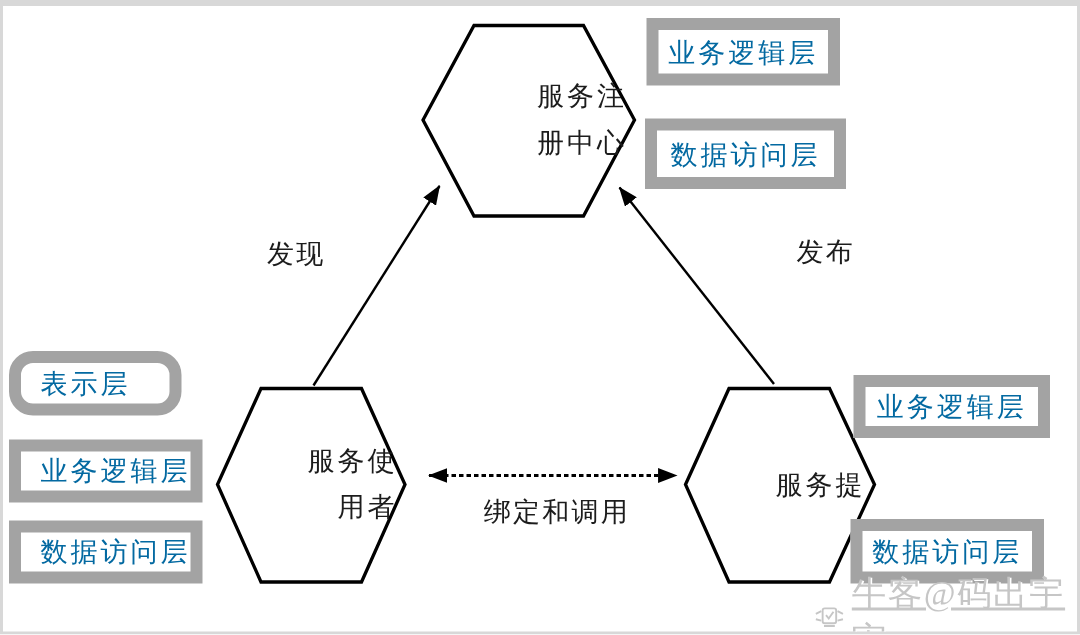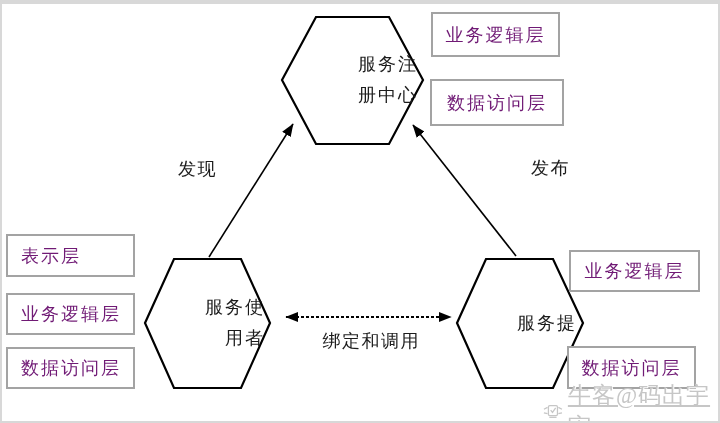--- a/index.html
+++ b/index.html
@@ -10,27 +10,27 @@
     box-sizing:border-box;
     background:#ffffff;
     border:2px solid #d8d8d8;
     border-top-width:4px;
     overflow:hidden;
   }
   .shapes{position:absolute;left:0;top:0;width:716px;height:417px;}
   .box{
     position:absolute;
     box-sizing:border-box;
-    border:2px solid #a3a3a3;
+    border:8px solid #a3a3a3;
     background:#ffffff;
     display:flex;
     align-items:center;
     font-size:18px;
     letter-spacing:2px;
-    color:#701a75;
+    color:#0369a1;
     white-space:nowrap;
   }
   .box.center{justify-content:center;}
   .box.leftpad{padding-left:13px;}
   .hexlabel{
     position:absolute;
     display:flex;
     flex-direction:column;
     align-items:flex-end;
     justify-content:center;
@@ -94,21 +94,21 @@
     <span>用者</span>
   </div>
   <div class="hexlabel" style="left:460px;top:273px;width:115px;height:92px;gap:20px;">
     <span>服务提</span>
   </div>
 
   <div class="edgelabel" style="left:171px;top:153px;width:44px;">发现</div>
   <div class="edgelabel" style="left:492px;top:152px;width:44px;margin-left:32px;">发布</div>
   <div class="edgelabel" style="left:318px;top:325px;width:100px;">绑定和调用</div>
 
-  <div class="box leftpad" style="left:4px;top:230px;width:129px;height:43px;">表示层</div>
+  <div class="box leftpad" style="left:4px;top:230px;width:115px;height:43px;border-radius:16px;">表示层</div>
   <div class="box leftpad" style="left:4px;top:289px;width:129px;height:42px;">业务逻辑层</div>
   <div class="box leftpad" style="left:4px;top:343px;width:129px;height:42px;">数据访问层</div>
 
   <div class="box center" style="left:429px;top:8px;width:129px;height:45px;">业务逻辑层</div>
   <div class="box center" style="left:428px;top:75px;width:134px;height:47px;">数据访问层</div>
 
   <div class="box center" style="left:567px;top:246px;width:131px;height:42px;">业务逻辑层</div>
   <div class="box center" style="left:565px;top:342px;width:129px;height:43px;">数据访问层</div>
 
   <div class="watermark">

